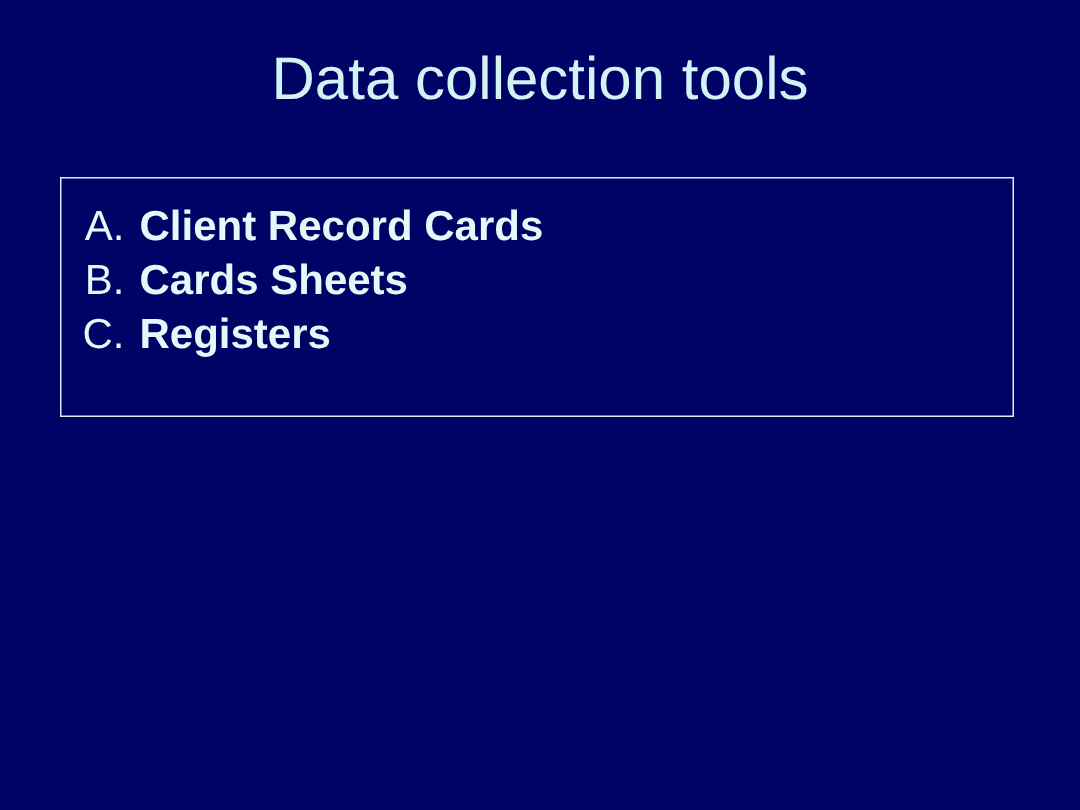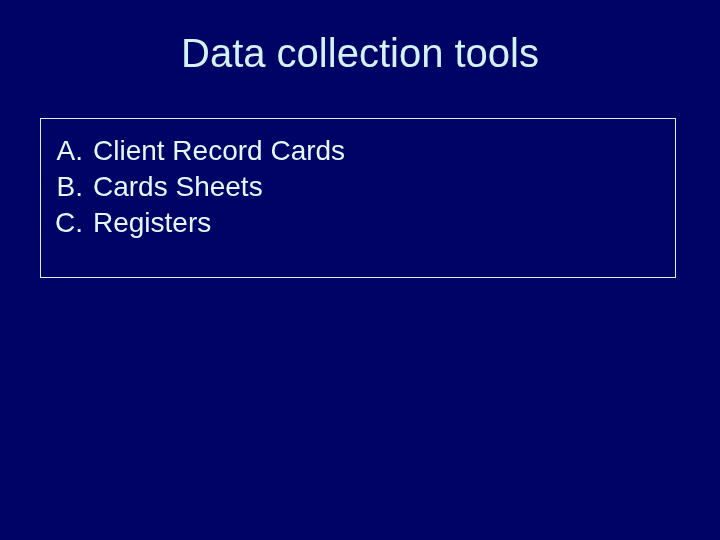--- a/index.html
+++ b/index.html
@@ -50,20 +50,21 @@
   }
   .marker {
     width: 42px;
     text-align: right;
     padding-right: 10px;
     flex: 0 0 52px;
     box-sizing: border-box;
   }
   .label {
     flex: 1 1 auto;
+    font-weight: bold;
   }
 </style>
 </head>
 <body>
 
 <div class="slide">
   <div class="title">Data collection tools</div>
 
   <div class="content-box">
     <ul class="list">

